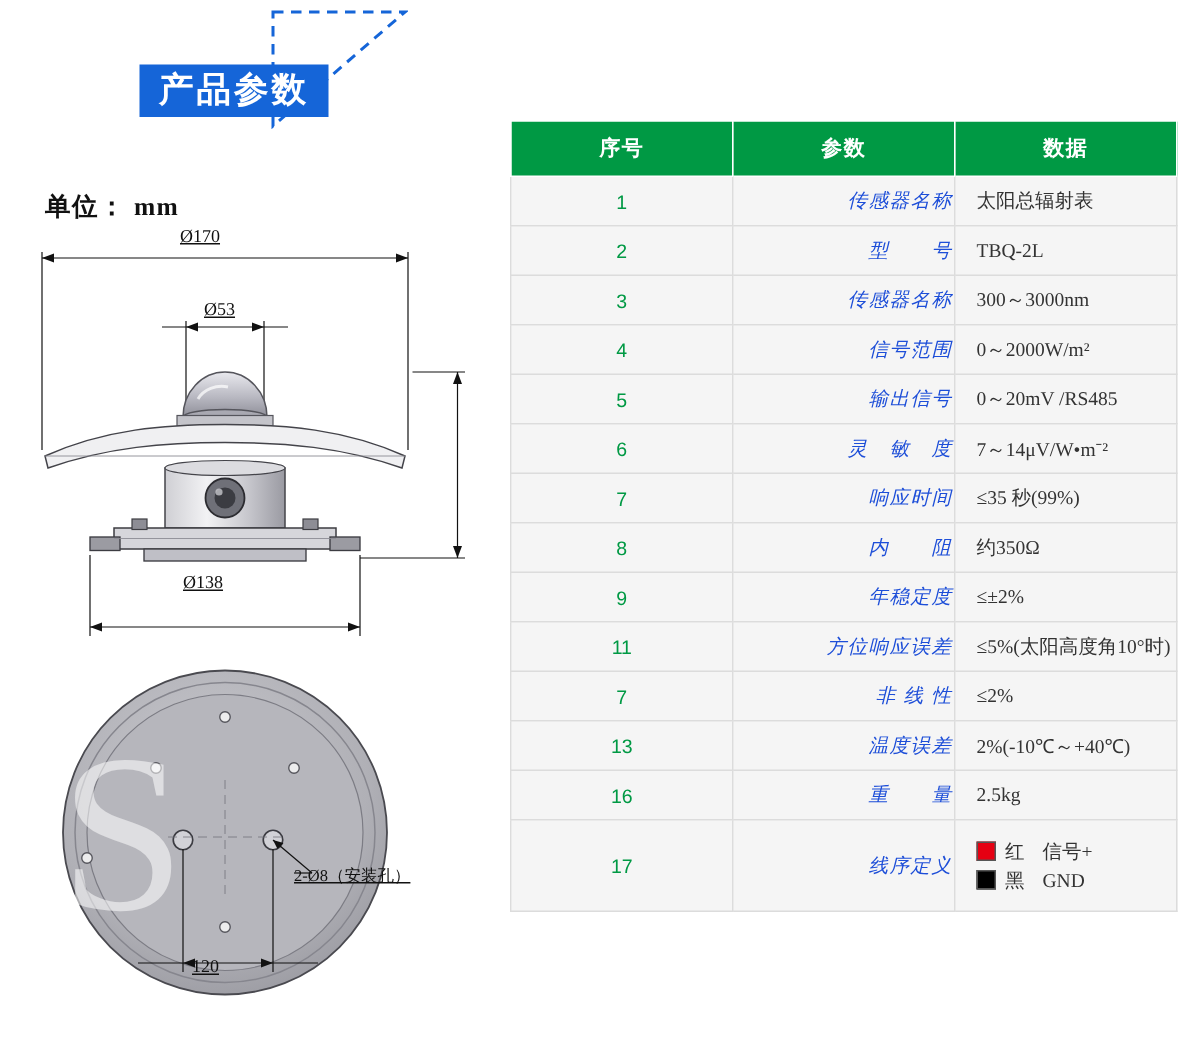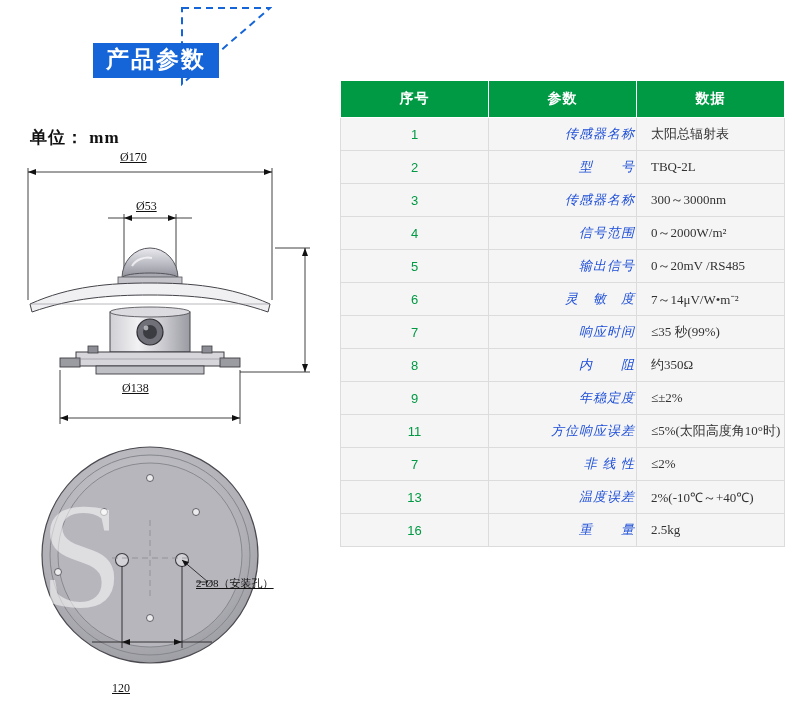--- a/index.html
+++ b/index.html
@@ -76,21 +76,21 @@
     font-size: 12px;
     color: #111;
     font-family: "Liberation Serif", serif;
     white-space: nowrap;
     text-decoration: underline;
   }
   .dim-170 { left: 120px; top: 150px; }
   .dim-53  { left: 136px; top: 199px; }
   .dim-138 { left: 122px; top: 381px; }
   .dim-895 { left: 298px; top: 287px; margin-left: 45px; }
-  .dim-120 { left: 112px; top: 637px; margin-top: 44px; }
+  .dim-120 { left: 128px; top: 637px; }
   .dim-holes { left: 196px; top: 576px; font-size: 11px; }
 
   .drawing {
     position: absolute;
     left: 0;
     top: 0;
   }
 
   
   .table-wrap {
@@ -382,17 +382,35 @@
         <tr>
           <td class="idx">13</td>
           <td class="param">温度误差</td>
           <td class="val">2%(-10℃～+40℃)</td>
         </tr>
         <tr>
           <td class="idx">16</td>
           <td class="param">重　　量</td>
           <td class="val">2.5kg</td>
         </tr>
+        <tr class="wire">
+          <td class="idx">17</td>
+          <td class="param">线序定义</td>
+          <td class="val">
+            <div class="wire-line">
+              <span class="swatch red"></span>
+              <span class="wire-txt">红</span>
+              <span class="sp"></span>
+              <span class="wire-txt">信号+</span>
+            </div>
+            <div class="wire-line">
+              <span class="swatch black"></span>
+              <span class="wire-txt">黑</span>
+              <span class="sp"></span>
+              <span class="wire-txt">GND</span>
+            </div>
+          </td>
+        </tr>
       </tbody>
     </table>
   </div>
 
 </div>
 
 </body></html>

